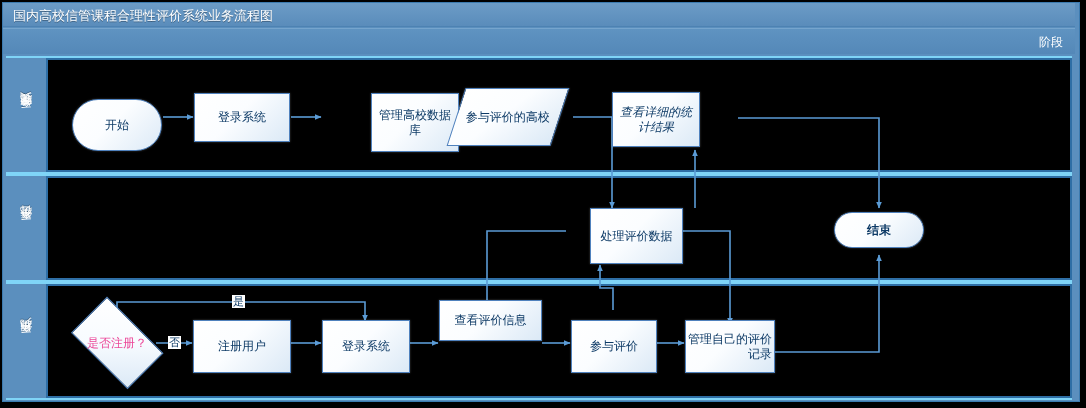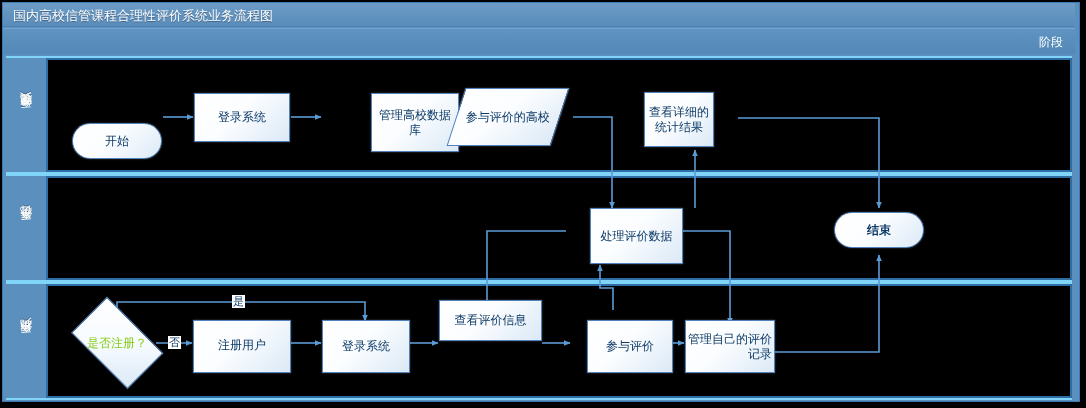--- a/index.html
+++ b/index.html
@@ -103,21 +103,21 @@
   .diamond-shape .dm{
     position:absolute;left:50%;top:50%;
     width:70.7%;height:70.7%;
     transform:translate(-50%,-50%) rotate(45deg);
     background:linear-gradient(135deg,#ffffff 0%,#f7fbff 50%,#dbe9f6 100%);
     border:1px solid #4f81bd;
   }
   .diamond-text{
     position:absolute;left:0;top:0;width:100%;height:100%;
     display:flex;align-items:center;justify-content:center;
-    color:#84cc16;font-size:12px;white-space:nowrap;
+    color:#ec4899;font-size:12px;white-space:nowrap;
   }
 
   
   .conn-svg{
     position:absolute;left:0;top:0;width:1086px;height:408px;
     pointer-events:none;
   }
   .edge-label{
     position:absolute;
     background:#ffffff;
@@ -202,68 +202,68 @@
       <path d="M291,343 L321,343"></path>
 
       <path d="M410,343 L438,343"></path>
 
       <path d="M542,343 L570,343"></path>
 
       <path d="M657,343 L684,343"></path>
     </g>
   </svg>
 
-  <div class="node term" style="left:72px;top:99px;width:90px;height:36px;margin-top:24px;">
+  <div class="node term" style="left:72px;top:99px;width:90px;height:52px;">
     <span>开始</span>
   </div>
 
   <div class="node" style="left:194px;top:93px;width:96px;height:49px;">
     <span>登录系统</span>
   </div>
 
   <div class="node" style="left:327px;top:93px;width:88px;height:59px;margin-left:44px;">
     <span>管理高校数据库</span>
   </div>
 
   <div class="node paral" style="left:456px;top:88px;width:104px;height:58px;">
     <span>参与评价的高校</span>
   </div>
 
-  <div class="node" style="left:644px;top:92px;width:70px;height:55px;">
+  <div class="node" style="left:612px;top:92px;width:88px;height:55px;font-style:italic;">
     <span>查看详细的统计结果</span>
   </div>
 
   <div class="node" style="left:566px;top:208px;width:93px;height:56px;margin-left:24px;">
     <span>处理评价数据</span>
   </div>
 
   <div class="node term" style="left:834px;top:212px;width:90px;height:36px;font-weight:bold;">
     <span>结束</span>
   </div>
 
   <div class="node diamond" style="left:62px;top:308px;width:110px;height:70px;">
     <div class="diamond-shape">
         <div class="dm"></div>
       </div>
     <div class="diamond-text">是否注册？</div>
   </div>
 
-  <div class="node" style="left:193px;top:320px;width:98px;height:53px;font-family:Liberation Mono, monospace;">
+  <div class="node" style="left:193px;top:320px;width:98px;height:53px;">
     <span>注册用户</span>
   </div>
 
   <div class="node" style="left:322px;top:320px;width:88px;height:53px;">
     <span>登录系统</span>
   </div>
 
   <div class="node" style="left:439px;top:300px;width:103px;height:41px;">
     <span>查看评价信息</span>
   </div>
 
-  <div class="node" style="left:571px;top:320px;width:86px;height:53px;margin-left:16px;">
+  <div class="node" style="left:571px;top:320px;width:86px;height:53px;">
     <span>参与评价</span>
   </div>
 
   <div class="node" style="left:685px;top:320px;width:90px;height:53px;text-align:right;">
     <span>管理自己的评价记录</span>
   </div>
 
   <div class="edge-label" style="left:232px;top:295px;">
     <span>是</span>
   </div>

